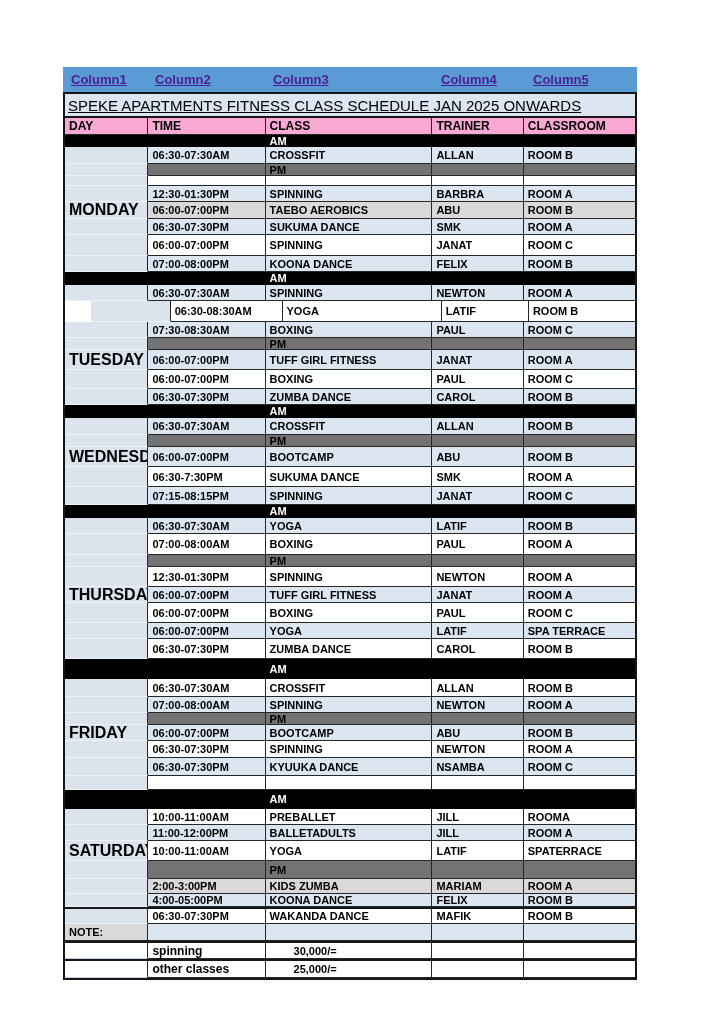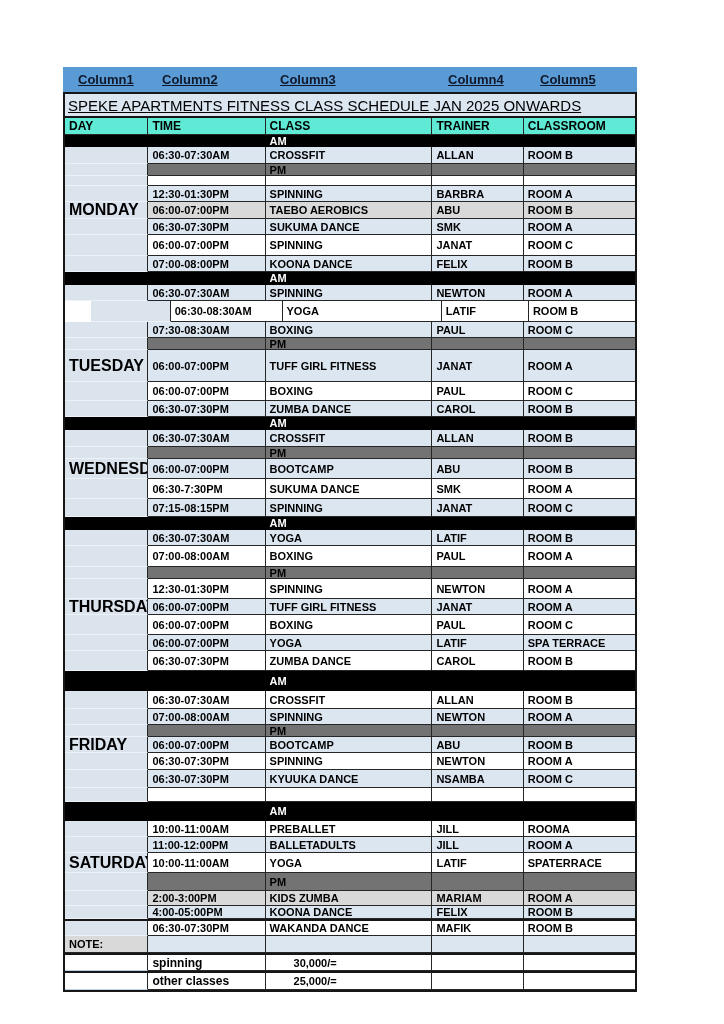--- a/index.html
+++ b/index.html
@@ -8,41 +8,41 @@
     font-family:"Liberation Sans",sans-serif;overflow:hidden;
   }
   .sheet{position:absolute;left:63px;top:67px;width:574px;}
 
   
   .c0{width:84px;}  .c1{width:118px;} .c2{width:168px;} .c3{width:92px;} .c4{width:112px;}
 
   
   .colbar{display:flex;height:25px;background:#5b9bd5;align-items:center;}
   .colbar span{
-    color:#0f172a;font-weight:bold;font-size:13px;text-decoration:underline;
-    padding-left:15px;box-sizing:border-box;white-space:nowrap;overflow:hidden;
+    color:#4c1d95;font-weight:bold;font-size:13px;text-decoration:underline;
+    padding-left:8px;box-sizing:border-box;white-space:nowrap;overflow:hidden;
   }
 
   
   .tbl{border:2px solid #161616;background:#ffffff;}
   .title-row{
     background:#dce6f1;border-bottom:2px solid #161616;height:22px;
     display:flex;align-items:center;padding-left:3px;
     font-weight:normal;font-size:15px;color:#000;text-decoration:underline;
     white-space:nowrap;overflow:hidden;
   }
   .row{display:flex;}
   .cell{
     box-sizing:border-box;display:flex;align-items:center;
     font-weight:bold;font-size:11px;color:#000;
     padding-left:4px;white-space:nowrap;overflow:hidden;
     border-right:1px solid #262626;border-bottom:1px solid #262626;
   }
   .cell.last{border-right:none;}
-  .head-row .cell{background:#5eead4;font-size:12px;}
+  .head-row .cell{background:#f9a8d4;font-size:12px;}
   .day-cell{
     background:#dbe3ed;border-bottom:1px solid #edf2f8;font-size:16px;
   }
   .bg-blue{background:#dce6f1;}
   .bg-white{background:#ffffff;}
   .bg-gray{background:#d9d9d9;}
   .row-am .cell{background:#000000;color:#ffffff;border-color:#000000;}
   .row-pm .cell{background:#737373;}
   .row-pm .day-cell{background:#dbe3ed;}
   .thick-top .cell{border-top:2px solid #161616;}
@@ -167,21 +167,21 @@
           <div class="cell c3 bg-blue">PAUL</div>
           <div class="cell c4 bg-blue last">ROOM C</div>
         </div>
         <div class="row row-pm" style="height: 12px;">
           <div class="cell c0 day-cell"></div>
           <div class="cell c1"></div>
           <div class="cell c2">PM</div>
           <div class="cell c3"></div>
           <div class="cell c4 last"></div>
         </div>
-        <div class="row" style="height: 32px;">
+        <div class="row" style="height: 20px;">
           <div class="cell c0 day-cell">TUESDAY</div>
           <div class="cell c1 bg-blue">06:00-07:00PM</div>
           <div class="cell c2 bg-blue">TUFF GIRL FITNESS</div>
           <div class="cell c3 bg-blue">JANAT</div>
           <div class="cell c4 bg-blue last">ROOM A</div>
         </div>
         <div class="row" style="height: 19px;">
           <div class="cell c0 day-cell"></div>
           <div class="cell c1 bg-white">06:00-07:00PM</div>
           <div class="cell c2 bg-white">BOXING</div>

